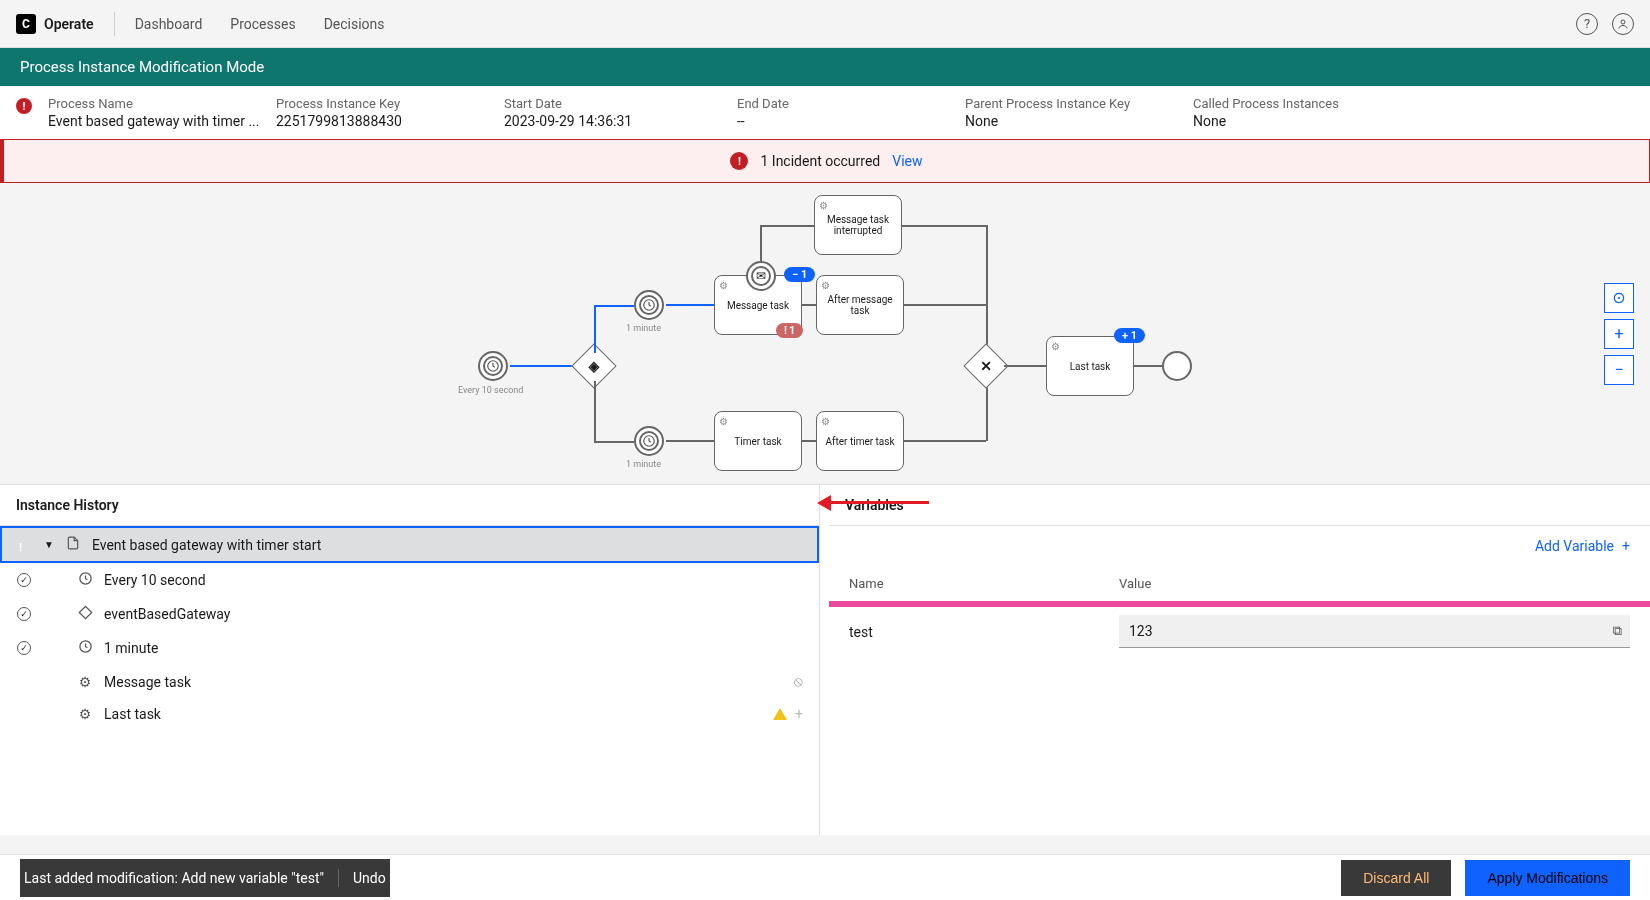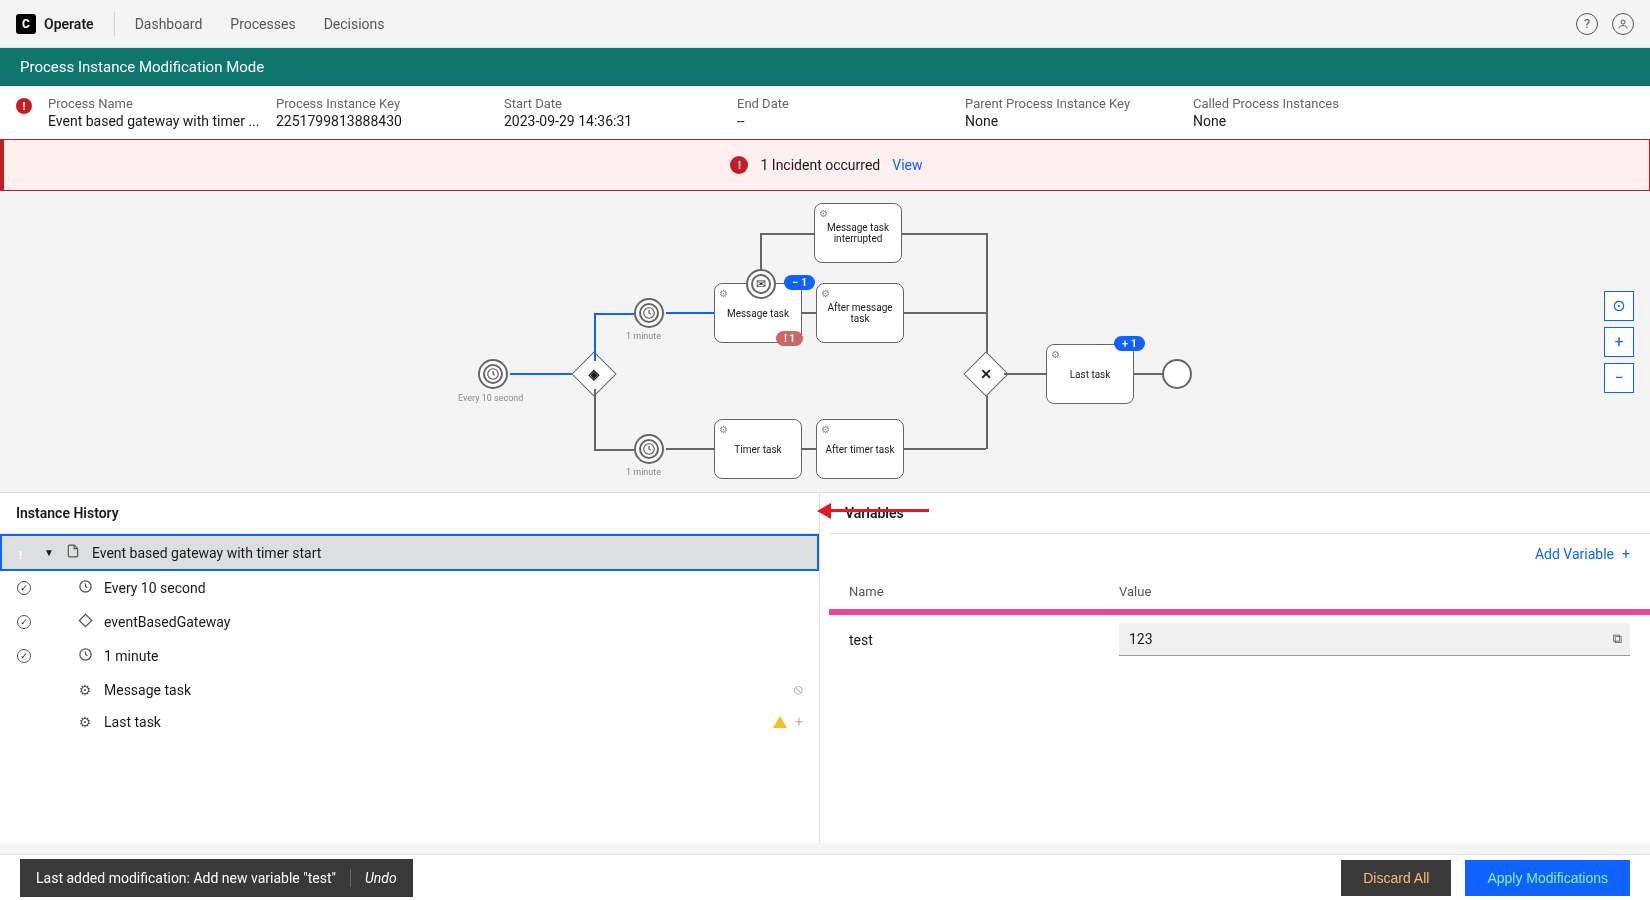--- a/index.html
+++ b/index.html
@@ -23,21 +23,21 @@
 .info-bar { background:#fff; display:flex; padding:10px 16px; gap:8px; align-items:flex-start; }
 .info-bar .err-dot { width:16px; height:16px; background:#c21e25; border-radius:50%; margin-top:2px; margin-right:8px; display:flex; align-items:center; justify-content:center;}
 .err-dot::after{content:"!"; color:#fff; font-size:11px; font-weight:bold;}
 .info-col { display:flex; flex-direction:column; gap:2px; }
 .info-col .lbl { font-size:13px; color:#666; }
 .info-col .val { font-size:14px; }
 .info-col .val.link { color:#0f62fe; }
 .col-name{width:220px;} .col-key{width:220px;} .col-ver{width:220px;} .col-start{width:225px;} .col-end{width:220px;} .col-parent{width:220px;} .col-called{flex:1;}
 
 
-.incident-banner { background:#fdeeef; border:1px solid #c21e25; border-left:4px solid #c21e25; height:52px; display:flex; align-items:center; justify-content:center; gap:12px; }
+.incident-banner { background:#fdeeef; border:1px solid #c21e25; border-left:4px solid #c21e25; height:44px; display:flex; align-items:center; justify-content:center; gap:12px; }
 .incident-banner .err-dot { width:18px; height:18px; background:#c21e25; border-radius:50%; display:flex; align-items:center; justify-content:center;}
 .incident-banner .view { color:#0f62fe; cursor:pointer; }
 
 
 .diagram-area { background:#f4f4f4; height:302px; position:relative; border-bottom:1px solid #e0e0e0; }
 .zoom-ctrl { position:absolute; right:16px; top:50%; transform:translateY(-50%); display:flex; flex-direction:column; gap:6px; }
 .zoom-btn { width:30px; height:30px; border:1px solid #0f62fe; background:#fff; color:#0f62fe; display:flex; align-items:center; justify-content:center; cursor:pointer; font-size:16px; }
 
 
 .bpmn { position:absolute; inset:0; }
@@ -75,25 +75,25 @@
 .var-head { display:flex; padding:10px 20px; color:#555; font-size:13px; border-bottom:6px solid #ec4899;}
 .var-head .c1{width:270px;} .var-head .c2{flex:1;}
 .var-row { display:flex; padding:8px 20px; align-items:center;}
 .var-row .c1{width:270px;} 
 .var-row .c2{flex:1;}
 .var-input { width:100%; background:#f0f0f0; border:none; border-bottom:1px solid #999; padding:8px 10px; font-size:14px; position:relative;}
 .var-input .open{position:absolute; right:8px; top:8px; color:#555; font-size:13px;}
 
 
 .footer { position:absolute; bottom:0; left:0; right:0; height:46px; background:#fff; border-top:1px solid #e0e0e0; display:flex; align-items:center; padding:0 20px; gap:14px;}
-.toast { background:#393939; color:#fff; padding:10px 16px; display:flex; align-items:center; gap:14px; font-size:14px;}
+.toast { background:#393939; color:#fff; padding:10px 4px; display:flex; align-items:center; gap:14px; font-size:14px;}
 .toast .sep{width:1px;height:18px;background:#666;}
 .btn { padding:10px 22px; font-size:14px; cursor:pointer; border:none;}
 .btn.secondary{background:#393939;color:#fdba74;}
-.btn.primary{background:#0f62fe;color:#86efac;}
+.btn.primary{background:#0f62fe;color:#000000;}
 .footer .spacer{margin-left:auto;}
 </style>
 </head>
 <body>
 
 <div class="topnav">
   <div class="brand">
     <div class="brand-logo">C</div>
     <div class="brand-title">Operate</div>
   </div>
@@ -343,18 +343,18 @@
         </div>
       </div>
     </div>
   </div>
 </div>
 
 <div class="footer">
   <div class="toast">
     <span><span>Last added modification: </span><span>Add new variable "test"</span></span>
     <span class="sep"></span>
-    <span style="cursor:pointer;font-style:italic;">Undo</span>
+    <span style="cursor:pointer;">Undo</span>
   </div>
   <div class="spacer"></div>
   <button class="btn secondary">Discard All</button>
   <button class="btn primary">Apply Modifications</button>
 </div>
 
 </body></html>

